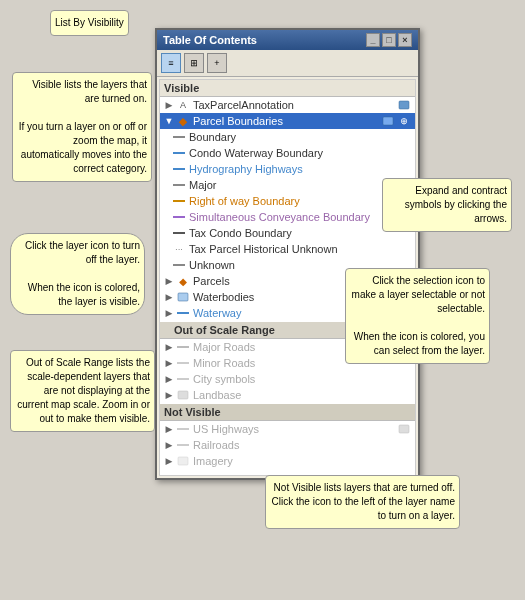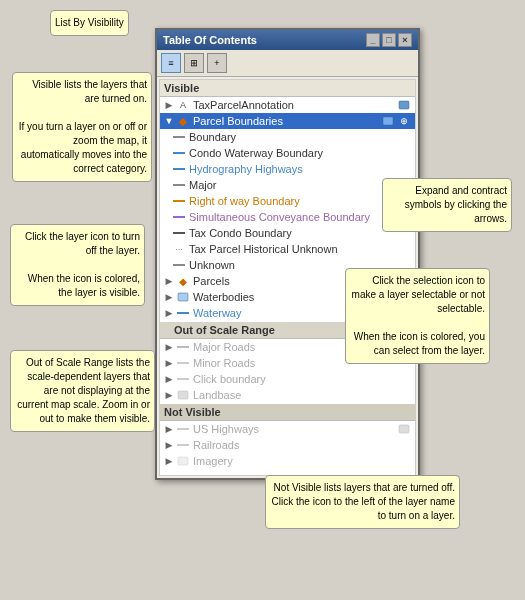--- a/index.html
+++ b/index.html
@@ -166,21 +166,21 @@
 <div class="callout" style="top:10px; left:50px; max-width:120px;">
   <span>List By Visibility</span>
 </div>
 
 <div class="callout" style="top:72px; left:0; max-width:140px;margin-left:12px;">
   <span style="white-space:pre-line">Visible lists the layers that are turned on.
 
 If you turn a layer on or off or zoom the map, it automatically moves into the correct category.</span>
 </div>
 
-<div class="callout" style="top:224px; left:10px; max-width:135px;">
+<div class="callout" style="top:233px; left:10px; max-width:135px;border-radius:18px;">
   <span style="white-space:pre-line">Click the layer icon to turn off the layer.
 
 When the icon is colored, the layer is visible.</span>
 </div>
 
 <div class="callout" style="top:138px; left:382px; max-width:130px;margin-top:40px;">
   <span>Expand and contract symbols by clicking the arrows.</span>
 </div>
 
 <div class="callout" style="top:268px; left:345px; max-width:145px;">
@@ -356,21 +356,21 @@
       <span class="layer-icon">
           <span style="display:inline-block;width:12px;height:2px;background:#ccc;"></span>
         </span>
       <span>Minor Roads</span>
     </div>
     <div class="toc-item faded">
       <span class="expand-arrow">▶</span>
       <span class="layer-icon">
           <span style="display:inline-block;width:12px;height:2px;border-top:2px dashed #ccc;"></span>
         </span>
-      <span>Click boundary</span>
+      <span>City symbols</span>
     </div>
     <div class="toc-item faded">
       <span class="expand-arrow">▶</span>
       <span class="layer-icon">
         <svg width="12" height="12" viewBox="0 0 12 12">
             <rect x="1" y="2" width="10" height="8" rx="1" fill="#ddd" stroke="#bbb" stroke-width="0.5"></rect>
           </svg>
       </span>
       <span>Landbase</span>
     </div>

